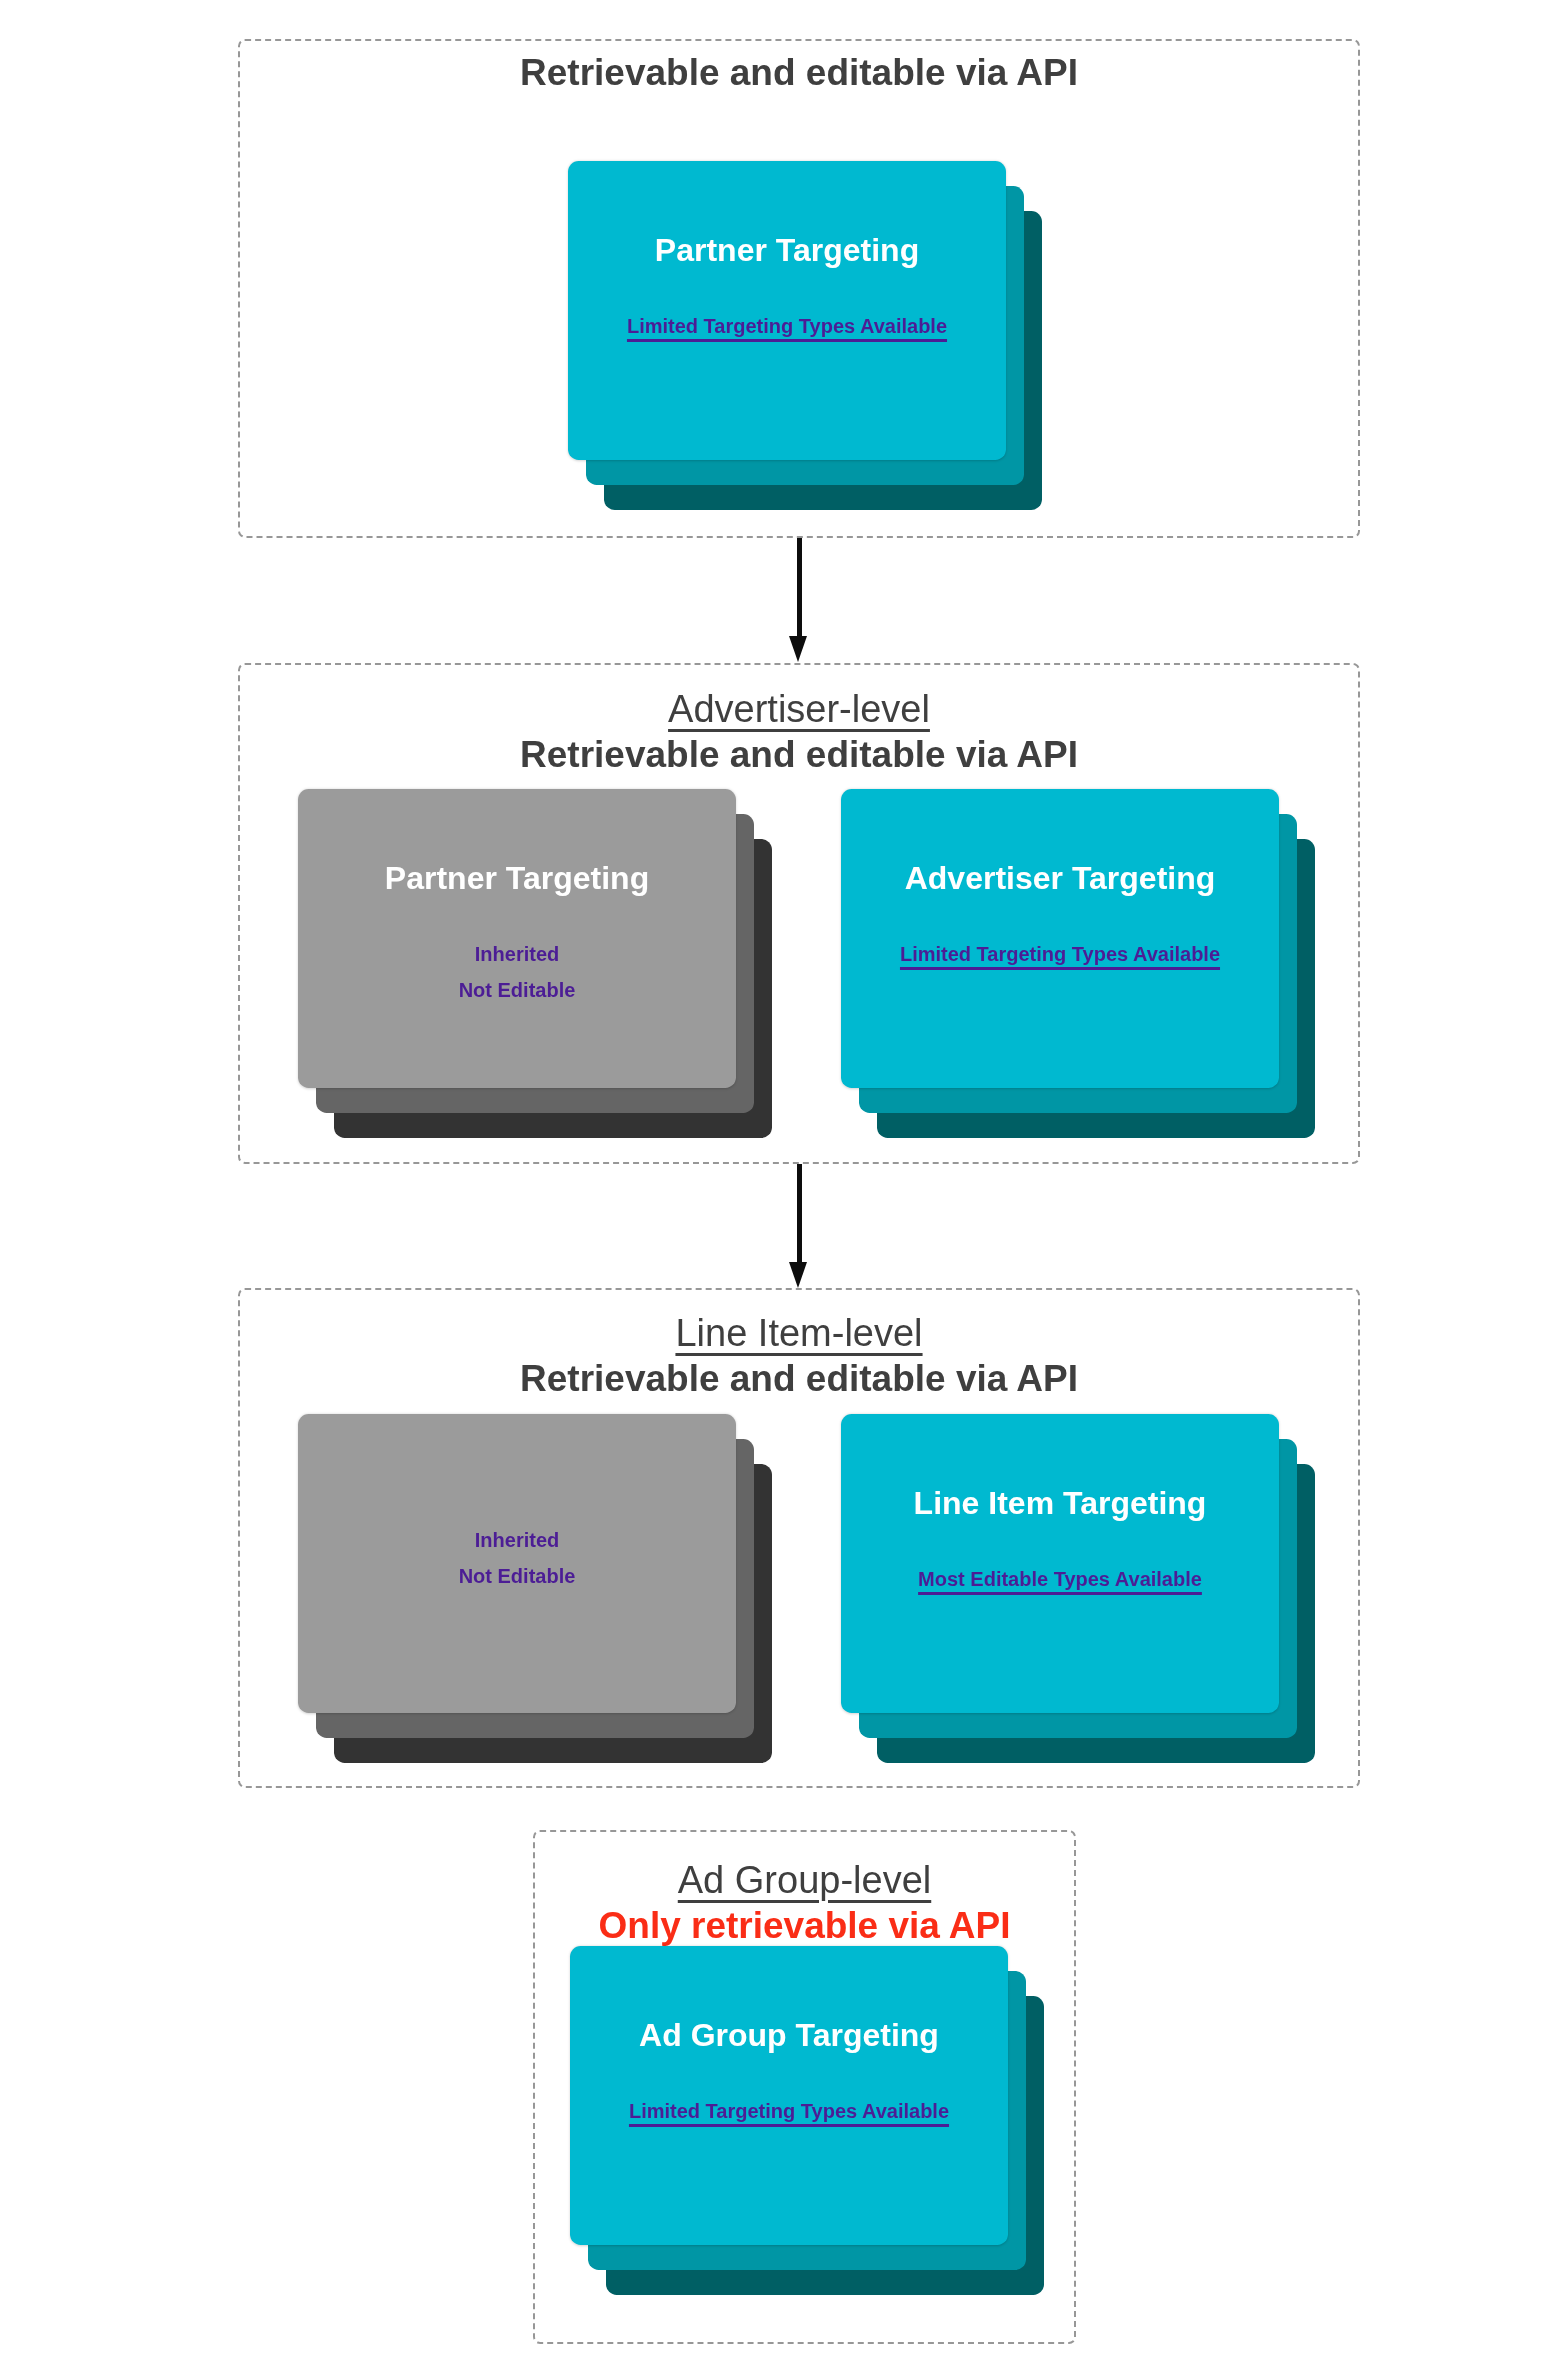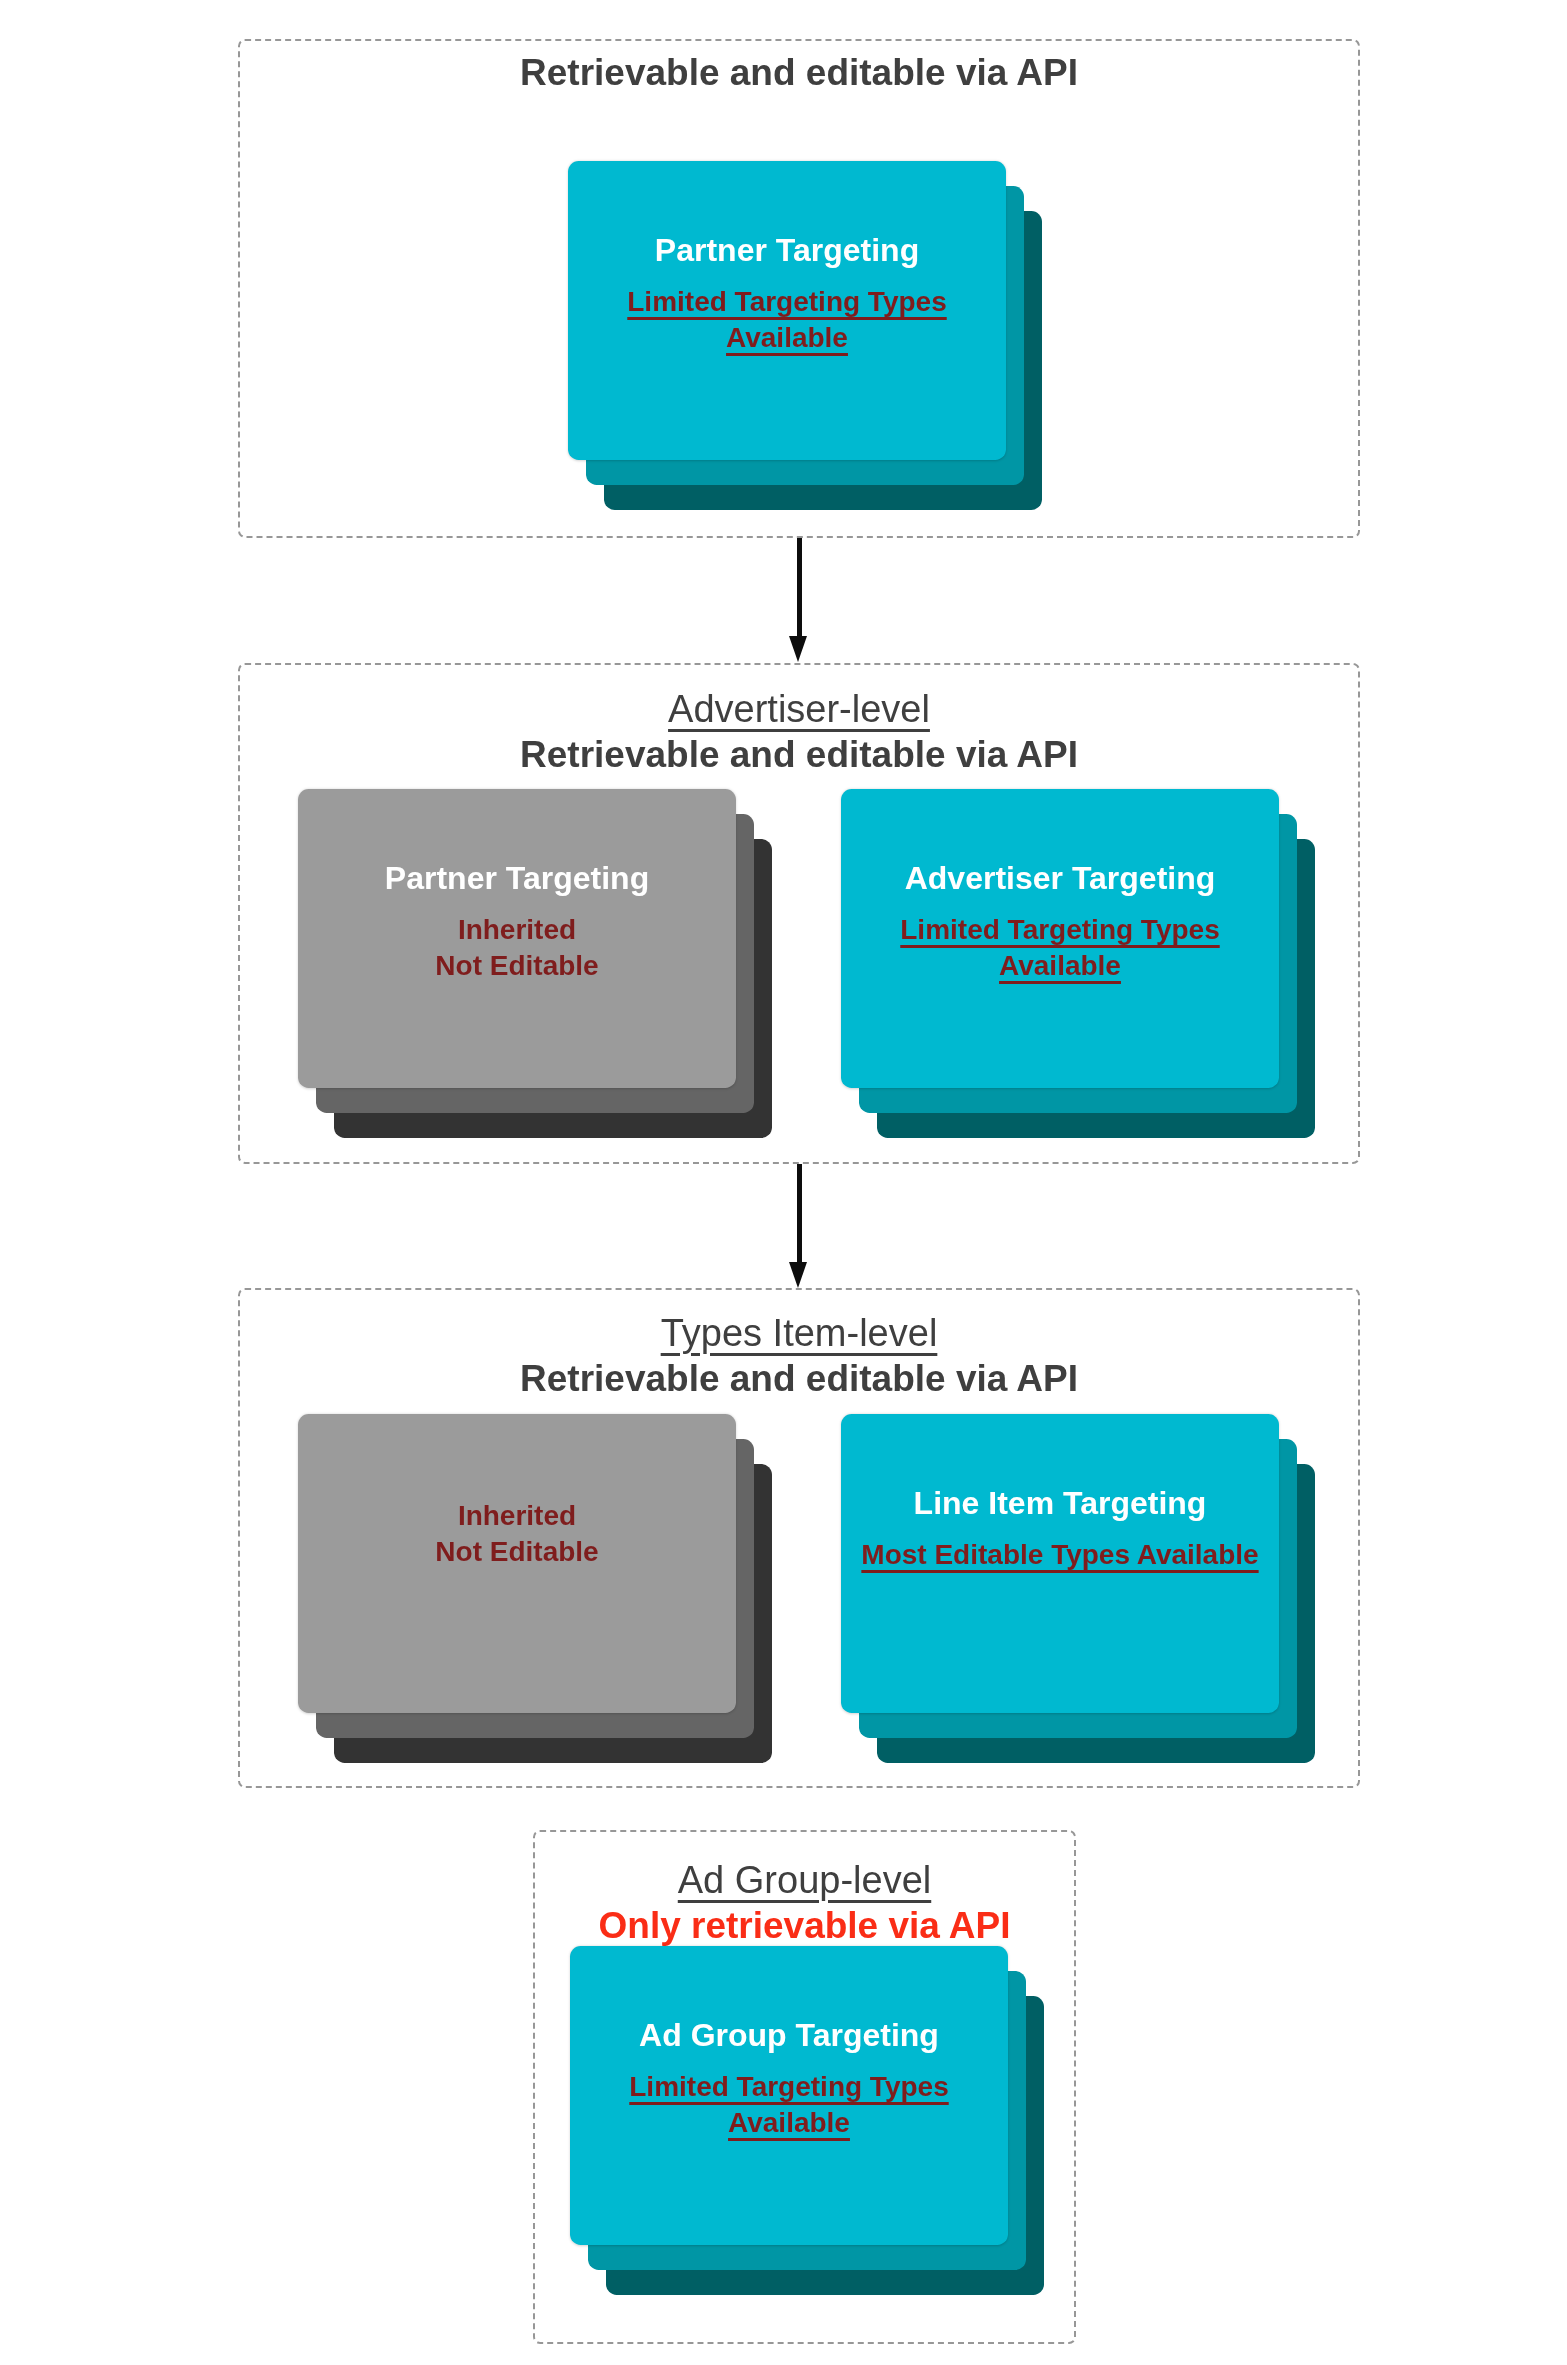--- a/index.html
+++ b/index.html
@@ -50,22 +50,22 @@
   .card{
     left:0;top:0;display:flex;flex-direction:column;align-items:center;
     padding-top:70px;text-align:center;
     box-shadow:0 0.9px 2.7px rgba(0,0,0,0.18);
   }
   .card-title{
     font-size:32px;font-weight:700;line-height:39px;color:#ffffff;
     max-width:411px;
   }
   .card-sub{
-    font-size:28px;font-weight:700;line-height:36px;color:#7f1d1d;
-    max-width:402px;margin-top:14px;
+    font-size:20px;font-weight:700;line-height:36px;color:#4c1d95;
+    max-width:402px;margin-top:38px;
   }
   .card-sub.underlined{
     text-decoration:underline;
     text-decoration-thickness:2.7px;
     text-underline-offset:6.3px;
   }
 
   
   #s1 .stack{left:328px;top:120px;}
   #s2 .stack.left{left:58px;top:124px;}
@@ -131,21 +131,21 @@
     </div>
   </div>
 </section>
 
 <div class="arrow" id="arrow2">
   <div class="arrow-line"></div>
   <div class="arrow-head"></div>
 </div>
 
 <section class="panel" id="s3">
-  <div class="sec-title">Types Item-level</div>
+  <div class="sec-title">Line Item-level</div>
   <div class="sec-subtitle">Retrievable and editable via API</div>
   <div class="stack gray left">
     <div class="layer l3"></div>
     <div class="layer l2"></div>
     <div class="card">
       <div class="card-sub">
         <div>Inherited</div>
         <div>Not Editable</div>
       </div>
     </div>

